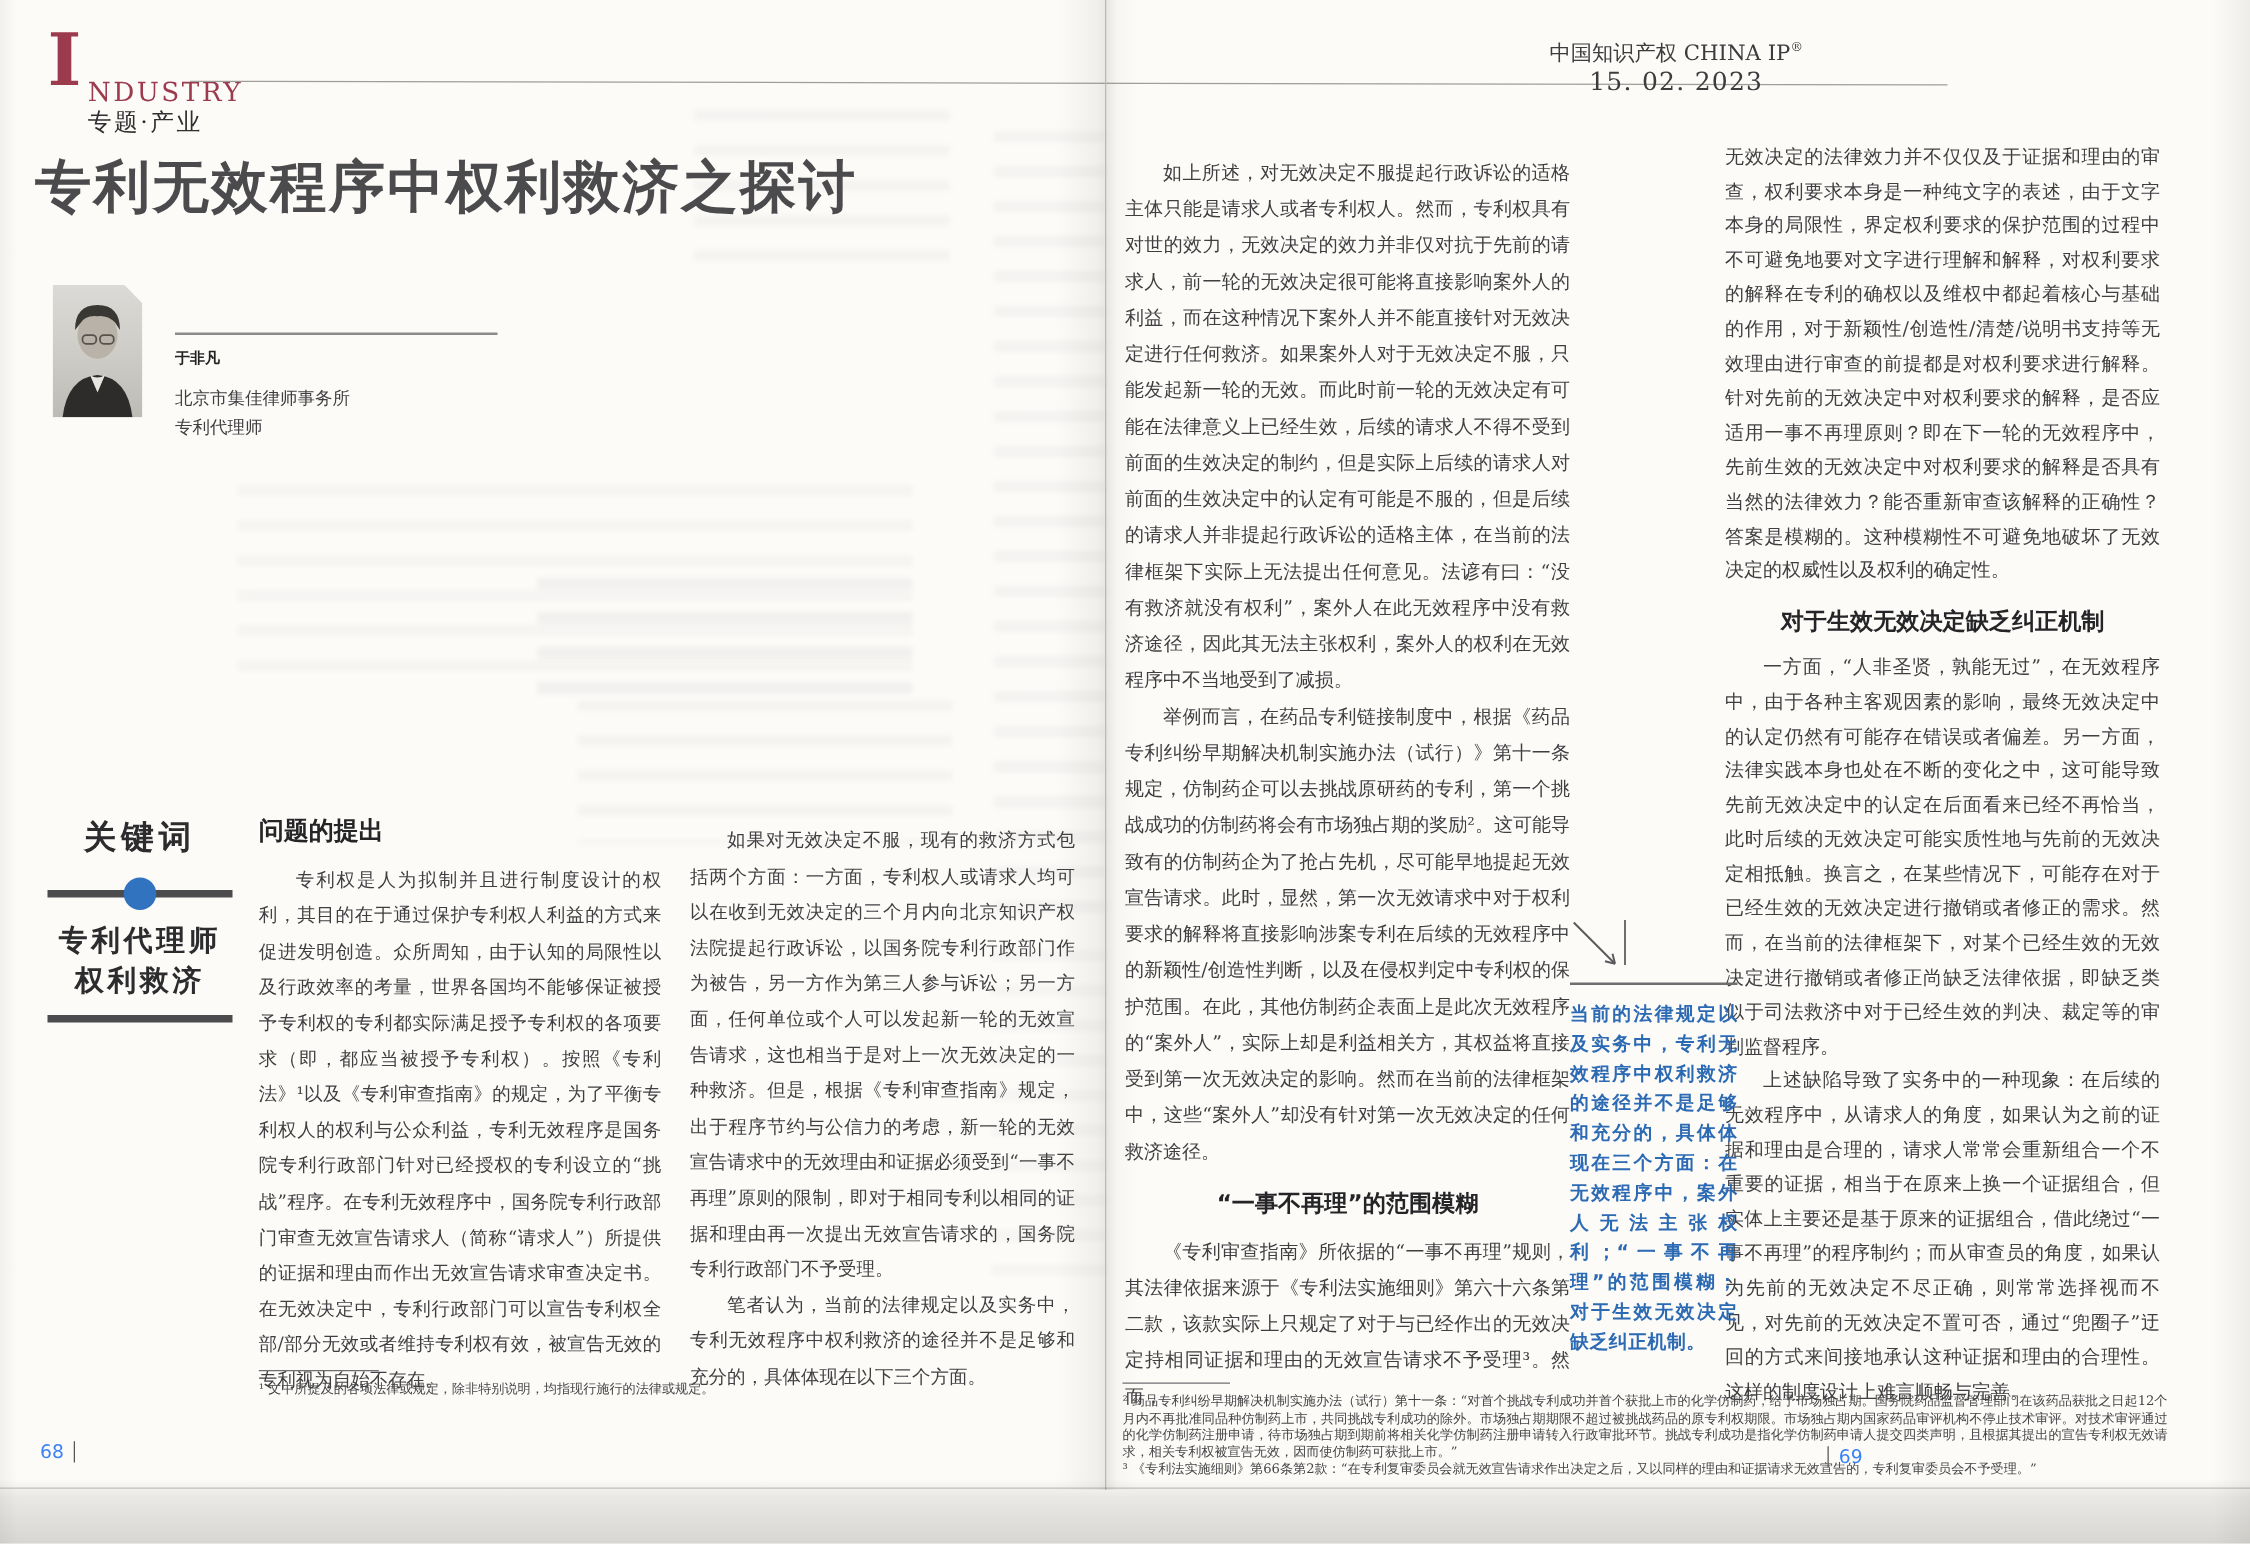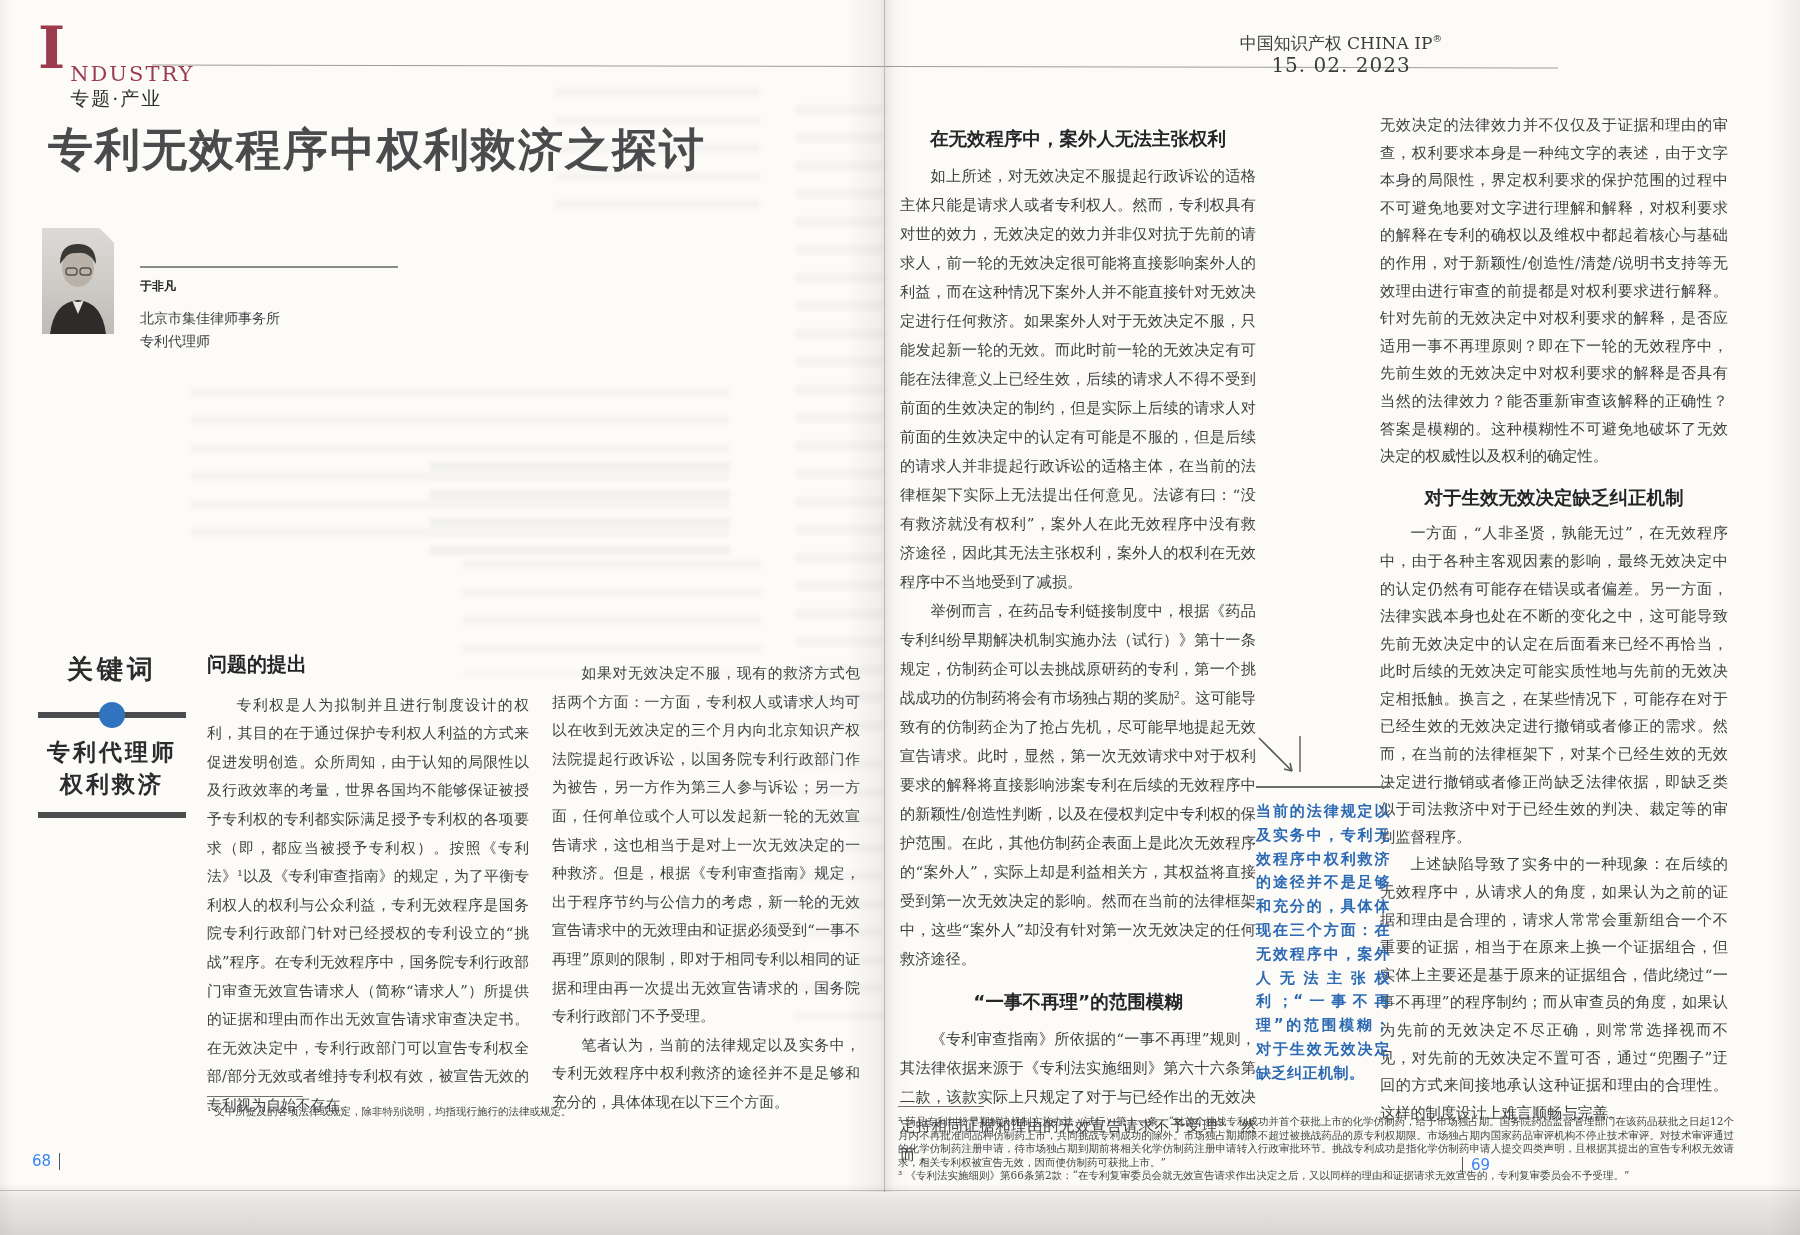--- a/index.html
+++ b/index.html
@@ -18,21 +18,21 @@
   #logo-right { margin-left:5px; padding-top:8px;margin-top:35px; }
   #logo-word { font-size:21px; letter-spacing:2px; color:#9c3a4e; line-height:22px; }
   #logo-subtitle { font-size:19px; letter-spacing:2px; color:#2f2f31; line-height:26px; }
   #header-rule { left:152px; top:66px; width:1406px; height:1px; background:#a09e99; transform:rotate(0.12deg); }
   #brand-block { left:1150px; top:28px; width:382px; text-align:center; color:#3c3c3e; }
   #brand-name { font-size:17px; line-height:22px; }
   #brand-name sup { font-size:10px; }
   #issue-date { font-size:20px; letter-spacing:1px; line-height:22px; }
 
   
-  #article-title { left:48px; top:120px; font-size:45px; font-weight:bold; letter-spacing:2px; color:#4b4b4d; }
+  #article-title { left:28px; top:120px; font-size:45px; font-weight:bold; letter-spacing:2px; color:#4b4b4d; }
   #author-photo { left:42px; top:228px; width:72px; height:106px;
     background:linear-gradient(180deg,#dcdad6 0%,#cdcbc6 55%,#bdbbb6 100%);
     clip-path:polygon(0 0,80% 0,100% 14%,100% 100%,0 100%); }
   #author-divider { left:140px; top:266px; width:258px; height:2px; background:#8b8b8b; }
   #author-name { left:140px; top:278px; font-size:12px; font-weight:bold; color:#222; }
   #author-organization { left:140px; top:310px; font-size:14px; color:#3f3f41; }
   #author-title { left:140px; top:333px; font-size:14px; color:#3f3f41; }
 
   
   #keywords { left:38px; top:652px; width:148px; text-align:center;font-family:Liberation Serif, serif; }
@@ -151,21 +151,20 @@
     <div class="col-heading">问题的提出</div>
     <p class="indent">专利权是人为拟制并且进行制度设计的权利，其目的在于通过保护专利权人利益的方式来促进发明创造。众所周知，由于认知的局限性以及行政效率的考量，世界各国均不能够保证被授予专利权的专利都实际满足授予专利权的各项要求（即，都应当被授予专利权）。按照《专利法》¹以及《专利审查指南》的规定，为了平衡专利权人的权利与公众利益，专利无效程序是国务院专利行政部门针对已经授权的专利设立的“挑战”程序。在专利无效程序中，国务院专利行政部门审查无效宣告请求人（简称“请求人”）所提供的证据和理由而作出无效宣告请求审查决定书。在无效决定中，专利行政部门可以宣告专利权全部/部分无效或者维持专利权有效，被宣告无效的专利视为自始不存在。</p>
   </div>
 
   <div id="col2" class="abs col">
     <p class="indent">如果对无效决定不服，现有的救济方式包括两个方面：一方面，专利权人或请求人均可以在收到无效决定的三个月内向北京知识产权法院提起行政诉讼，以国务院专利行政部门作为被告，另一方作为第三人参与诉讼；另一方面，任何单位或个人可以发起新一轮的无效宣告请求，这也相当于是对上一次无效决定的一种救济。但是，根据《专利审查指南》规定，出于程序节约与公信力的考虑，新一轮的无效宣告请求中的无效理由和证据必须受到“一事不再理”原则的限制，即对于相同专利以相同的证据和理由再一次提出无效宣告请求的，国务院专利行政部门不予受理。</p>
     <p class="indent">笔者认为，当前的法律规定以及实务中，专利无效程序中权利救济的途径并不是足够和充分的，具体体现在以下三个方面。</p>
   </div>
 
   <div id="col3" class="abs col">
-    <div class="col-heading center-heading first-heading">在无效程序中，案外人无法主张权利</div>
     <p class="indent">如上所述，对无效决定不服提起行政诉讼的适格主体只能是请求人或者专利权人。然而，专利权具有对世的效力，无效决定的效力并非仅对抗于先前的请求人，前一轮的无效决定很可能将直接影响案外人的利益，而在这种情况下案外人并不能直接针对无效决定进行任何救济。如果案外人对于无效决定不服，只能发起新一轮的无效。而此时前一轮的无效决定有可能在法律意义上已经生效，后续的请求人不得不受到前面的生效决定的制约，但是实际上后续的请求人对前面的生效决定中的认定有可能是不服的，但是后续的请求人并非提起行政诉讼的适格主体，在当前的法律框架下实际上无法提出任何意见。法谚有曰：“没有救济就没有权利”，案外人在此无效程序中没有救济途径，因此其无法主张权利，案外人的权利在无效程序中不当地受到了减损。</p>
     <p class="indent">举例而言，在药品专利链接制度中，根据《药品专利纠纷早期解决机制实施办法（试行）》第十一条规定，仿制药企可以去挑战原研药的专利，第一个挑战成功的仿制药将会有市场独占期的奖励²。这可能导致有的仿制药企为了抢占先机，尽可能早地提起无效宣告请求。此时，显然，第一次无效请求中对于权利要求的解释将直接影响涉案专利在后续的无效程序中的新颖性/创造性判断，以及在侵权判定中专利权的保护范围。在此，其他仿制药企表面上是此次无效程序的“案外人”，实际上却是利益相关方，其权益将直接受到第一次无效决定的影响。然而在当前的法律框架中，这些“案外人”却没有针对第一次无效决定的任何救济途径。</p>
     <div class="col-heading center-heading">“一事不再理”的范围模糊</div>
     <p class="indent">《专利审查指南》所依据的“一事不再理”规则，其法律依据来源于《专利法实施细则》第六十六条第二款，该款实际上只规定了对于与已经作出的无效决定持相同证据和理由的无效宣告请求不予受理³。然而，</p>
   </div>
 
   <div id="col4" class="abs col">
     <p>无效决定的法律效力并不仅仅及于证据和理由的审查，权利要求本身是一种纯文字的表述，由于文字本身的局限性，界定权利要求的保护范围的过程中不可避免地要对文字进行理解和解释，对权利要求的解释在专利的确权以及维权中都起着核心与基础的作用，对于新颖性/创造性/清楚/说明书支持等无效理由进行审查的前提都是对权利要求进行解释。针对先前的无效决定中对权利要求的解释，是否应适用一事不再理原则？即在下一轮的无效程序中，先前生效的无效决定中对权利要求的解释是否具有当然的法律效力？能否重新审查该解释的正确性？答案是模糊的。这种模糊性不可避免地破坏了无效决定的权威性以及权利的确定性。</p>
     <div class="col-heading center-heading">对于生效无效决定缺乏纠正机制</div>
     <p class="indent">一方面，“人非圣贤，孰能无过”，在无效程序中，由于各种主客观因素的影响，最终无效决定中的认定仍然有可能存在错误或者偏差。另一方面，法律实践本身也处在不断的变化之中，这可能导致先前无效决定中的认定在后面看来已经不再恰当，此时后续的无效决定可能实质性地与先前的无效决定相抵触。换言之，在某些情况下，可能存在对于已经生效的无效决定进行撤销或者修正的需求。然而，在当前的法律框架下，对某个已经生效的无效决定进行撤销或者修正尚缺乏法律依据，即缺乏类似于司法救济中对于已经生效的判决、裁定等的审判监督程序。</p>

